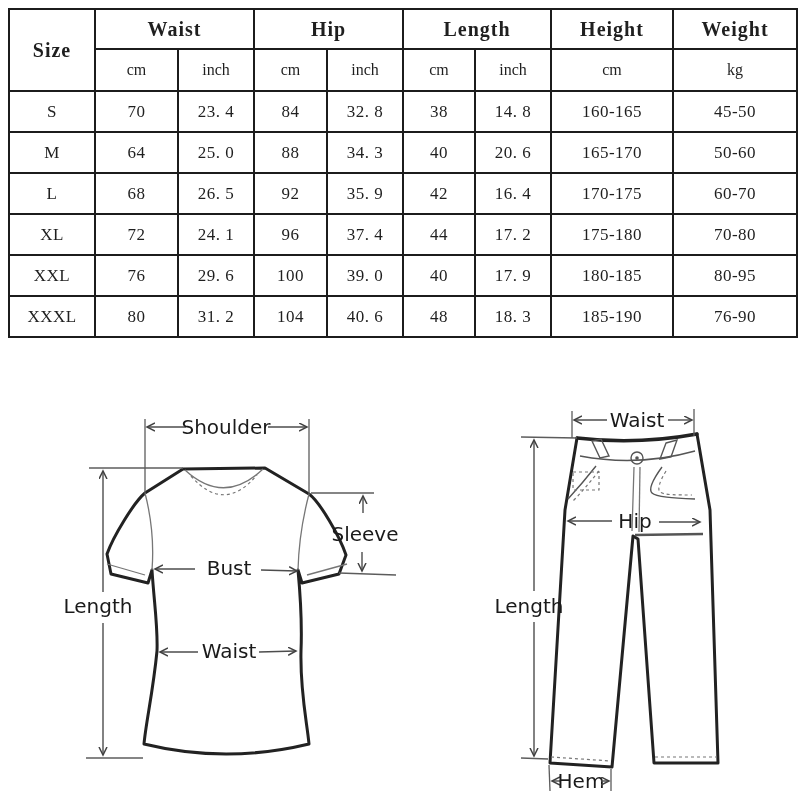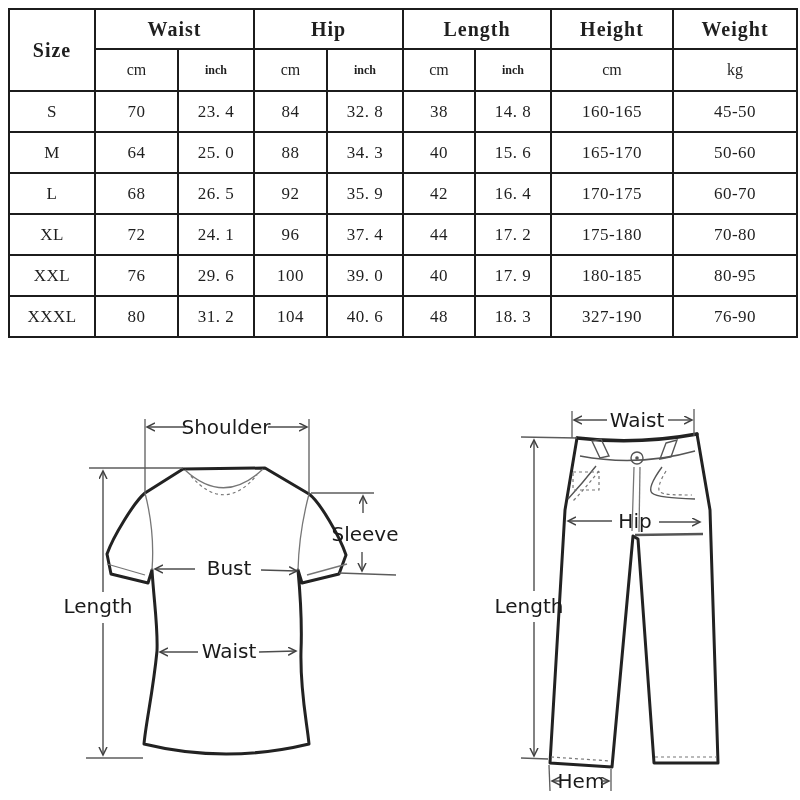--- a/index.html
+++ b/index.html
@@ -5,21 +5,21 @@
   html,body{margin:0;padding:0;background:#fff;}
   .page{position:relative;width:800px;height:800px;background:#ffffff;overflow:hidden;
         font-family:"Liberation Serif",serif;color:#1a1a1a;}
   
   table.size-chart{position:absolute;left:8px;top:8px;width:788px;border-collapse:collapse;
         table-layout:fixed;background:#fff;}
   table.size-chart td{border:2px solid #1c1c1c;text-align:center;vertical-align:middle;
         padding:0;color:#1f1f1f;}
   td.hdr{font-weight:bold;font-size:20px;letter-spacing:1px;}
   td.unit{font-size:16px;}
-  td.unit-inch{font-size:12px;font-weight:bold;}
+  td.unit-inch{font-size:16px;}
   td.val{font-size:17px;letter-spacing:0.5px;}
   tr.h1{height:40px;} tr.h2{height:42px;} tr.dr{height:41px;}
   
   .fig{position:absolute;}
   .outline{fill:none;stroke:#222;stroke-width:3;stroke-linejoin:round;stroke-linecap:round;}
   .thick{fill:none;stroke:#222;stroke-width:3.4;stroke-linecap:round;}
   .seam{fill:none;stroke:#767676;stroke-width:1.3;}
   .seam2{fill:none;stroke:#555;stroke-width:1.4;}
   .dashl{fill:none;stroke:#767676;stroke-width:1.2;stroke-dasharray:3 3;}
   .dim{fill:none;stroke:#4d4d4d;stroke-width:1.4;}
@@ -73,21 +73,21 @@
         <td class="val">160-165</td>
         <td class="val">45-50</td>
       </tr>
       <tr class="dr">
         <td class="val">M</td>
         <td class="val">64</td>
         <td class="val">25. 0</td>
         <td class="val">88</td>
         <td class="val">34. 3</td>
         <td class="val">40</td>
-        <td class="val">15. 6</td>
+        <td class="val">20. 6</td>
         <td class="val">165-170</td>
         <td class="val">50-60</td>
       </tr>
       <tr class="dr">
         <td class="val">L</td>
         <td class="val">68</td>
         <td class="val">26. 5</td>
         <td class="val">92</td>
         <td class="val">35. 9</td>
         <td class="val">42</td>
@@ -118,21 +118,21 @@
         <td class="val">80-95</td>
       </tr>
       <tr class="dr">
         <td class="val">XXXL</td>
         <td class="val">80</td>
         <td class="val">31. 2</td>
         <td class="val">104</td>
         <td class="val">40. 6</td>
         <td class="val">48</td>
         <td class="val">18. 3</td>
-        <td class="val">327-190</td>
+        <td class="val">185-190</td>
         <td class="val">76-90</td>
       </tr>
     </tbody>
   </table>
 
   <svg class="fig" style="left:55px;top:392px;" width="380" height="410" viewBox="0 0 380 410">
     <defs>
       <marker id="arr" markerWidth="10" markerHeight="10" refX="8" refY="4.5" orient="auto-start-reverse" markerUnits="userSpaceOnUse">
         <path d="M0,0.5 L8,4.5 L0,8.5" fill="none" stroke="#424242" stroke-width="1.5"></path>
       </marker>

